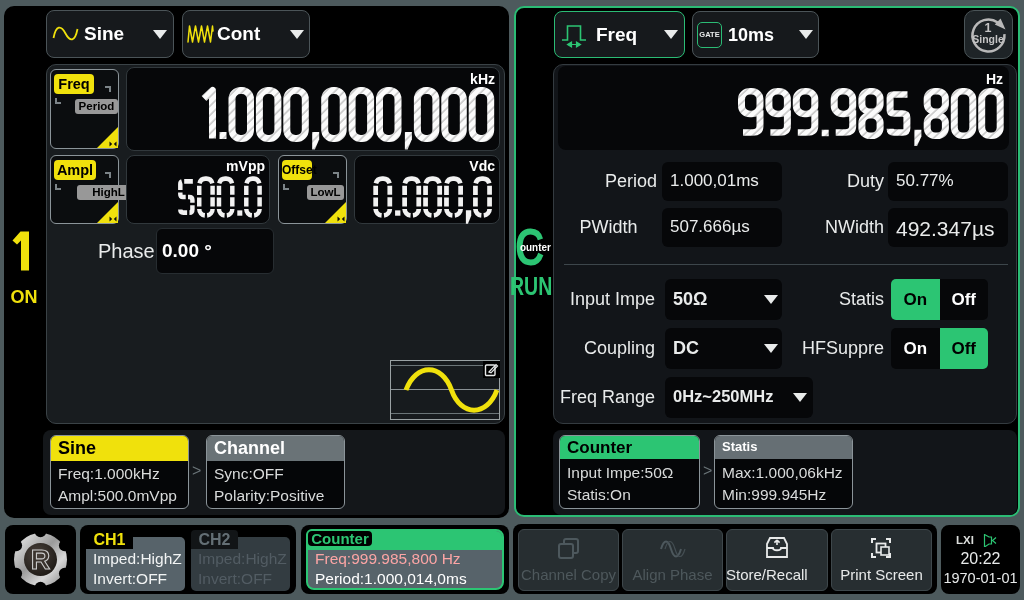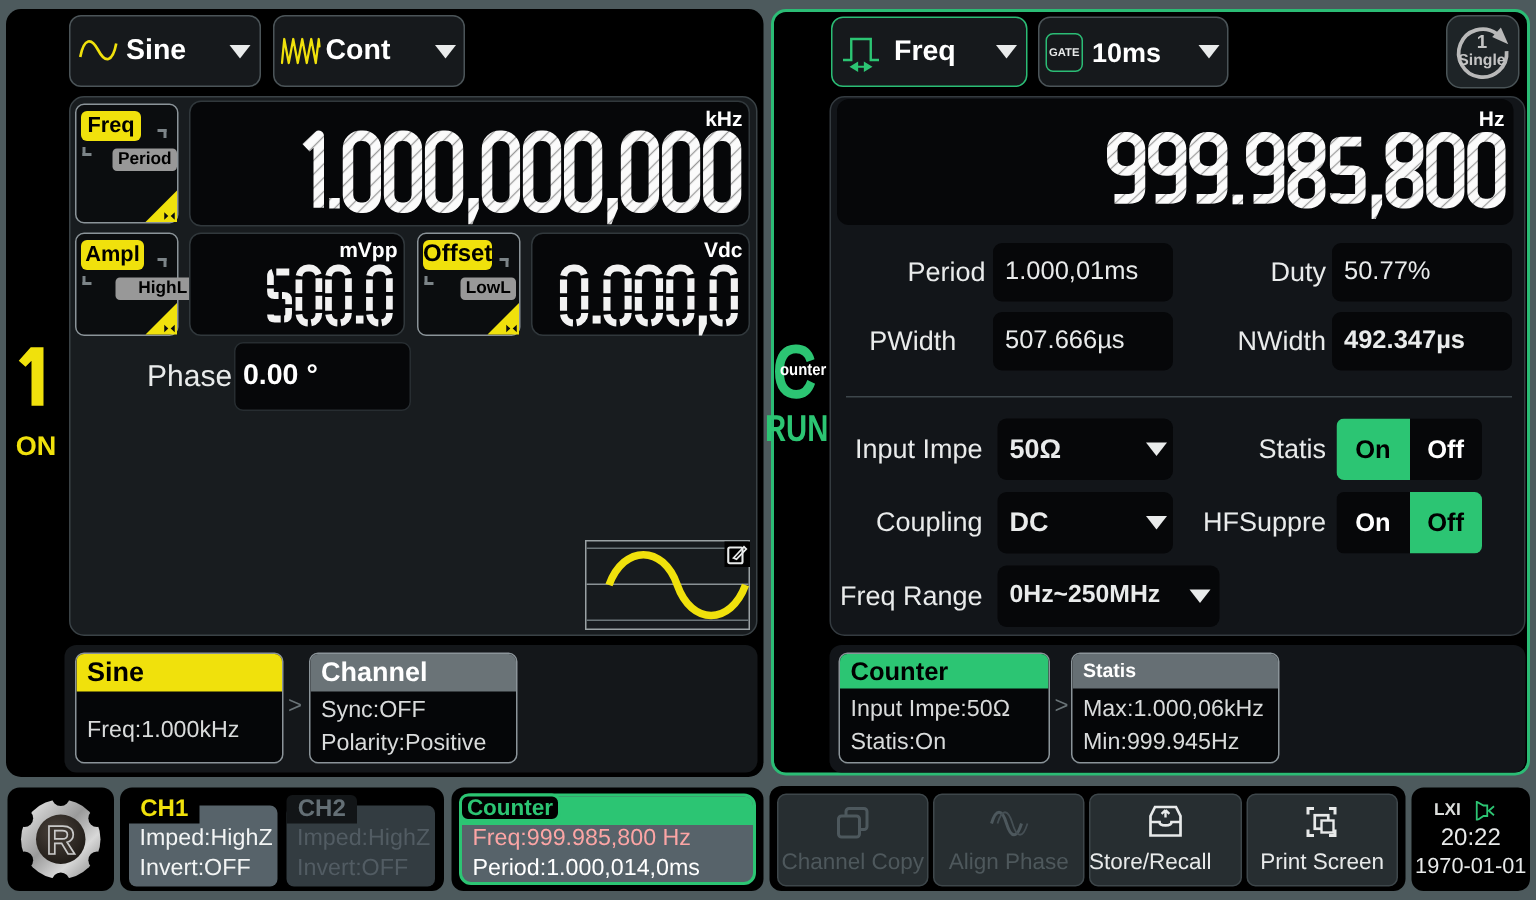--- a/index.html
+++ b/index.html
@@ -81,21 +81,21 @@
 <svg style="position:absolute;left:177.0px;top:176px;overflow:visible" width="86.5" height="42" viewBox="0 0 120.10 55" preserveAspectRatio="none">
     <g fill="none" stroke="#f2f2f2" stroke-width="6.2" stroke-linejoin="round" stroke-linecap="butt" stroke-dasharray="12 3.2">
       <path d="M22.0,7 H8.2 Q4.6,7 4.6,10.5 V24 Q4.6,27.5 8.2,27.5 H16.8 Q21.4,27.5 21.4,31.5 V43.5 Q21.4,48 17.4,48 H8.6 Q4.6,48 4.6,44"></path>
       <rect x="30.9" y="3.5" width="18.5" height="48" rx="8.5"></rect>
       <rect x="58.3" y="3.5" width="18.5" height="48" rx="8.5"></rect>
       <rect x="83.7" y="45" width="7" height="7" fill="#f2f2f2" stroke="none"></rect>
       <rect x="96.2" y="3.5" width="18.5" height="48" rx="8.5"></rect>
     </g>
   </svg>
 <div class="abs" style="left:278px;top:155px;width:69px;height:69px;background:#0b0d0f;border:1px solid #8b9499;border-radius:6px;overflow:hidden"></div>
-<div class="pill" style="left:282px;top:160px;width:46px;height:20px;line-height:20px;background:#f0e10c;font-size:16px">Offset</div>
+<div class="pill" style="left:282px;top:160px;width:30px;height:20px;line-height:20px;background:#f0e10c;font-size:12px">Offset</div>
 <div class="abs" style="left:333px;top:172px;width:6px;height:6px;border-top:2px solid #7c8488;border-right:2px solid #7c8488"></div>
 <div class="abs" style="left:283px;top:184px;width:6px;height:6px;border-bottom:2px solid #7c8488;border-left:2px solid #7c8488"></div>
 <div class="pill" style="left:307px;top:185px;width:37px;height:15px;line-height:15px;background:#989898;font-size:11.5px;border-radius:3px">LowL</div>
 <div class="abs" style="left:325px;top:202px;width:0;height:0;border-bottom:21px solid #f0e10c;border-left:21px solid transparent"></div>
 <svg class="abs" style="left:337px;top:216px" width="8" height="6" viewBox="0 0 8 6">
     <path d="M0.5,0.5 L3.2,3 L0.5,5.5 Z M7.5,0.5 L4.8,3 L7.5,5.5 Z" fill="#0b0d0f"></path>
   </svg>
 <div class="abs" style="left:354px;top:155px;width:146px;height:69px;background:#060709;border:1px solid #31383c;border-radius:8px"></div>
 <div class="abs" style="left:380px;top:158px;width:115px;text-align:right;color:#fff;font-size:14px;font-weight:bold">Vdc</div>
 <svg style="position:absolute;left:373.3px;top:176px;overflow:visible" width="120.7" height="42" viewBox="0 0 158.00 55" preserveAspectRatio="none">
@@ -120,21 +120,22 @@
     <path d="M16,30 C26,3 52,3 61.5,30 C71,57 97,57 107,30" fill="none" stroke="#f0e10c" stroke-width="5"></path>
   </svg>
 <div class="abs" style="left:483px;top:361px;width:17px;height:17px;background:#000"></div>
 <svg class="abs" style="left:484px;top:362px" width="15" height="15" viewBox="0 0 15 15">
     <rect x="1.5" y="3" width="9.5" height="10.5" rx="1" fill="none" stroke="#e8eaea" stroke-width="1.4"></rect>
     <path d="M5,10 L12,2.5 L13.5,4 L7,10.8 Z" fill="none" stroke="#e8eaea" stroke-width="1.2"></path>
   </svg>
 <div class="abs" style="left:43px;top:430px;width:462px;height:85px;background:#14171a;border-radius:8px"></div>
 <div class="infobox" style="left:50px;top:435px;width:139px;height:74px">
     <div style="background:#f0e10c;color:#000;font-weight:bold;font-size:18px;height:25px;line-height:24px;padding-left:7px">Sine</div>
-    <div class="inforow" style="margin-top:15px">Freq:1.000kHz</div>
+    <div class="inforow" style="margin-top:2px">Freq:1.000kHz</div>
+    <div class="inforow">Ampl:500.0mVpp</div>
   </div>
 <div class="abs" style="left:192px;top:462px;color:#6a7478;font-size:16px">&gt;</div>
 <div class="infobox" style="left:206px;top:435px;width:139px;height:74px">
     <div style="background:#6a7377;color:#fff;font-weight:bold;font-size:18px;height:25px;line-height:24px;padding-left:7px">Channel</div>
     <div class="inforow" style="margin-top:2px">Sync:OFF</div>
     <div class="inforow">Polarity:Positive</div>
   </div>
 <div class="abs" style="left:514px;top:6px;width:506px;height:511px;background:#000;border:2px solid #2bbc75;border-radius:10px"></div>
 <div class="abs" style="left:515px;top:218px;width:36px;text-align:center;color:#2cc573;font-size:51px;font-weight:bold;transform:scaleX(0.8);transform-origin:left">C</div>
 <div class="abs" style="left:520px;top:241px;color:#fff;font-size:11px;font-weight:bold;transform:scaleX(0.9);transform-origin:left">ounter</div>
@@ -191,21 +192,21 @@
 <div class="vbox" style="left:662px;top:162px;width:120px;height:39px"></div>
 <div class="abs" style="left:670px;top:171px;color:#e9ebeb;font-size:17px;font-weight:normal">1.000,01ms</div>
 <div class="lab" style="left:790px;top:171px;width:94px;text-align:right;font-size:18px">Duty</div>
 <div class="vbox" style="left:888px;top:162px;width:120px;height:39px"></div>
 <div class="abs" style="left:896px;top:171px;color:#e9ebeb;font-size:17px;font-weight:normal">50.77%</div>
 <div class="lab" style="left:560px;top:217px;width:97px;text-align:center;font-size:18px">PWidth</div>
 <div class="vbox" style="left:662px;top:208px;width:120px;height:39px"></div>
 <div class="abs" style="left:670px;top:217px;color:#e9ebeb;font-size:17px;font-weight:normal">507.666µs</div>
 <div class="lab" style="left:790px;top:217px;width:94px;text-align:right;font-size:18px">NWidth</div>
 <div class="vbox" style="left:888px;top:208px;width:120px;height:39px"></div>
-<div class="abs" style="left:896px;top:217px;color:#e9ebeb;font-size:17px;font-weight:bold">492.347µs</div>
+<div class="abs" style="left:896px;top:217px;color:#e9ebeb;font-size:21px;font-weight:normal">492.347µs</div>
 <div class="abs" style="left:564px;top:264px;width:444px;height:1px;background:#3d464b"></div>
 <div class="lab" style="left:545px;top:289px;width:110px;text-align:right;font-size:18px">Input Impe</div>
 <div class="vbox" style="left:665px;top:279px;width:117px;height:41px"></div>
 <div class="abs" style="left:673px;top:289px;color:#e9ebeb;font-size:18px;font-weight:bold">50Ω</div>
 <div class="caret" style="left:764px;top:295px"></div>
 <div class="lab" style="left:545px;top:338px;width:110px;text-align:right;font-size:18px">Coupling</div>
 <div class="vbox" style="left:665px;top:328px;width:117px;height:41px"></div>
 <div class="abs" style="left:673px;top:338px;color:#e9ebeb;font-size:18px;font-weight:bold">DC</div>
 <div class="caret" style="left:764px;top:344px"></div>
 <div class="lab" style="left:545px;top:387px;width:110px;text-align:right;font-size:18px">Freq Range</div>

